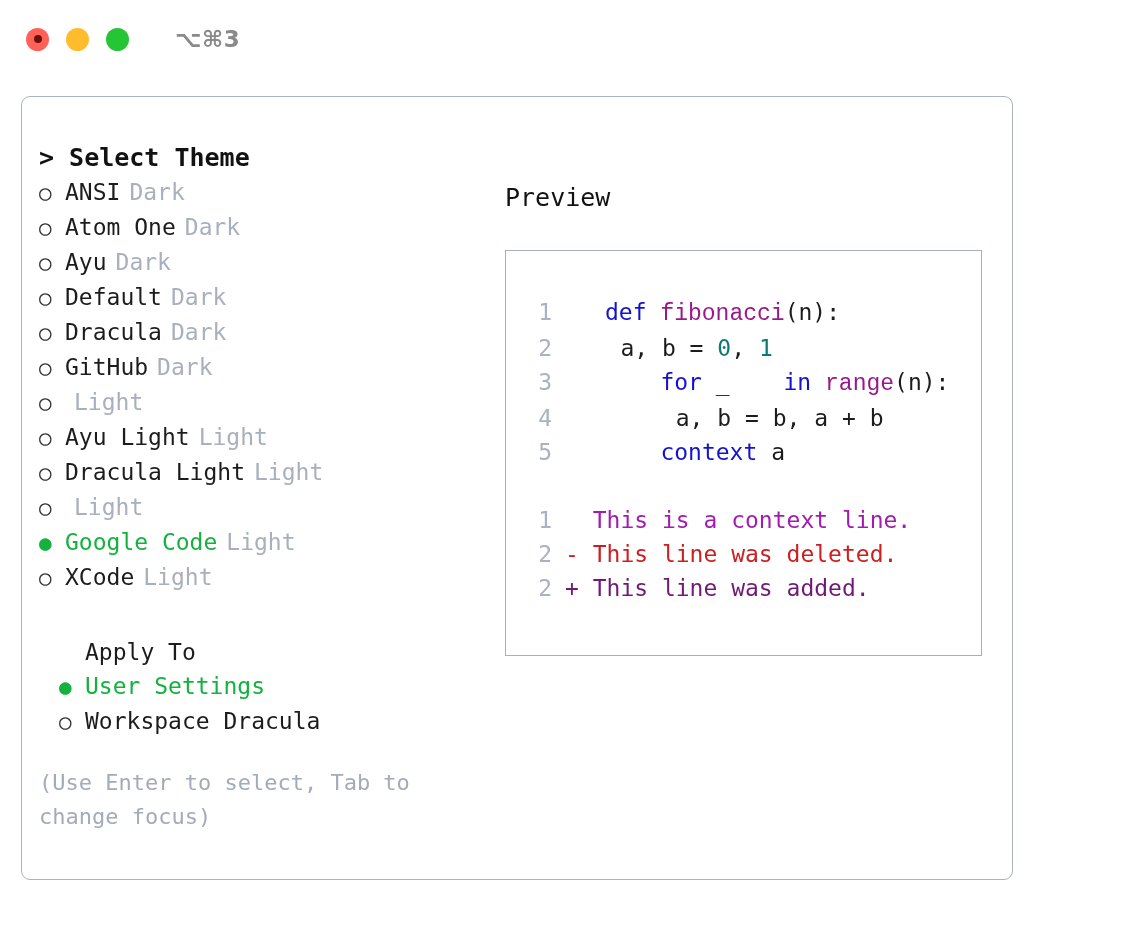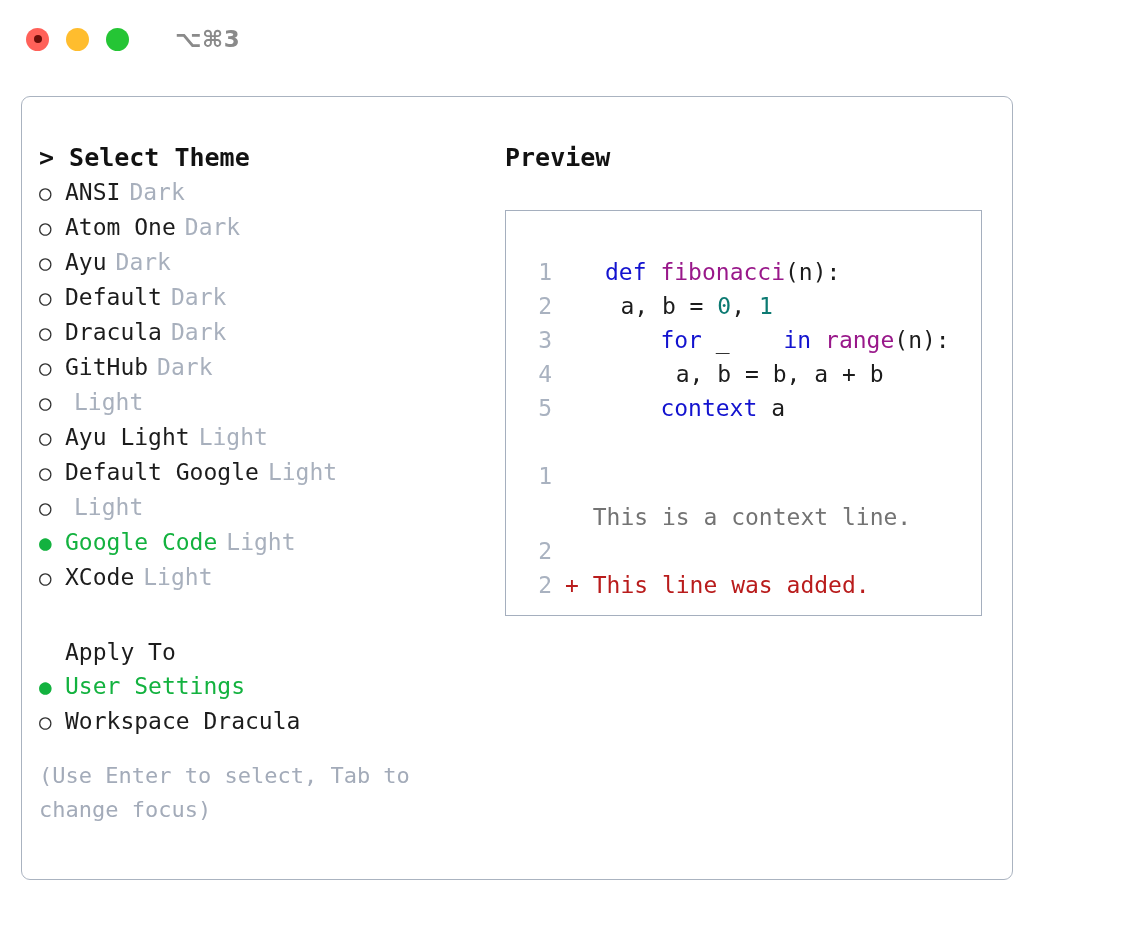--- a/index.html
+++ b/index.html
@@ -122,48 +122,50 @@
   .opt-marker.selected { color: #13b23f; }
   .opt-label { color: #1c1c1c; }
   .opt-label.selected { color: #13b23f; }
   .opt-tag {
     color: #a8b0bd;
     margin-left: 9px;
   }
 
   .subsection {
     margin-top: 40px;
+    margin-left: 20px;
   }
   .apply-heading {
     padding-left: 26px;
     font-size: 23px;
     color: #1c1c1c;
     line-height: 34px;
     white-space: pre;
   }
 
   .hint {
-    margin-top: 20px;
+    margin-top: 27px;
     font-size: 22px;
     color: #a3abb9;
     line-height: 34px;
     width: 405px;
   }
 
   
   .right-col {
     flex: none;
     padding-left: 13px;
   }
   .preview-heading {
     font-size: 25px;
-    font-weight: 700;
+    font-weight: 400;
     color: #121212;
     line-height: 34px;
     white-space: pre;
+    margin-top: 40px;
   }
 
   .preview-box {
     margin-top: 35px;
     width: 477px;
     height: 406px;
     border: 1.8px solid #a5afbe;
     background: #ffffff;
     padding: 44px 0 0 18px;
   }
@@ -177,29 +179,29 @@
   .ln {
     width: 28px;
     flex: none;
     text-align: right;
     color: #a9b2c0;
     margin-right: 13px;
   }
   .code-text { white-space: pre; }
 
   .tok-kw   { color: #1313cf; margin-left: 40px; }
-  .tok-fn   { color: #99188a; }
+  .tok-fn   { color: #99188a; font-family: Liberation Mono, monospace; }
   .tok-num  { color: #0c7a72; }
   .tok-pl   { color: #1c1c1c; }
 
   .code-gap { height: 34px; }
 
-  .diff-ctx { color: #737373; margin-top: 41px; }
+  .diff-ctx { color: #a21caf; }
   .diff-del { color: #cc2020; }
-  .diff-add { color: #b91c1c; }
+  .diff-add { color: #701a75; }
 </style>
 </head>
 <body>
 
 <div id="app">
 
   <div class="titlebar">
     <div class="lights">
       <span class="light red"></span>
       <span class="light yellow"></span>
@@ -217,21 +219,21 @@
 
           <div class="theme-list" id="theme-list">
               <div class="opt-row"><span class="opt-marker">○</span><span class="opt-label">ANSI</span><span class="opt-tag">Dark</span></div>
               <div class="opt-row"><span class="opt-marker">○</span><span class="opt-label">Atom One</span><span class="opt-tag">Dark</span></div>
               <div class="opt-row"><span class="opt-marker">○</span><span class="opt-label">Ayu</span><span class="opt-tag">Dark</span></div>
               <div class="opt-row"><span class="opt-marker">○</span><span class="opt-label">Default</span><span class="opt-tag">Dark</span></div>
               <div class="opt-row"><span class="opt-marker">○</span><span class="opt-label">Dracula</span><span class="opt-tag">Dark</span></div>
               <div class="opt-row"><span class="opt-marker">○</span><span class="opt-label">GitHub</span><span class="opt-tag">Dark</span></div>
               <div class="opt-row"><span class="opt-marker">○</span><span class="opt-tag">Light</span></div>
               <div class="opt-row"><span class="opt-marker">○</span><span class="opt-label">Ayu Light</span><span class="opt-tag">Light</span></div>
-              <div class="opt-row"><span class="opt-marker">○</span><span class="opt-label">Default Google</span><span class="opt-tag">Light</span></div>
+              <div class="opt-row"><span class="opt-marker">○</span><span class="opt-label">Dracula Light</span><span class="opt-tag">Light</span></div>
               <div class="opt-row"><span class="opt-marker">○</span><span class="opt-tag">Light</span></div>
               <div class="opt-row"><span class="opt-marker selected">●</span><span class="opt-label selected">Google Code</span><span class="opt-tag">Light</span></div>
               <div class="opt-row"><span class="opt-marker">○</span><span class="opt-label">XCode</span><span class="opt-tag">Light</span></div>
             </div>
 
           <div class="subsection">
             <div class="apply-heading">Apply To</div>
             <div id="apply-list">
                 <div class="opt-row"><span class="opt-marker selected">●</span><span class="opt-label selected">User Settings</span></div>
                 <div class="opt-row"><span class="opt-marker">○</span><span class="opt-label">Workspace Dracula</span></div>
@@ -248,21 +250,21 @@
             <div id="code-block">
                 <div class="code-line"><span class="ln">1</span><span class="code-text"><span class="tok-kw">def </span><span class="tok-fn">fibonacci</span><span class="tok-pl">(n):</span></span></div>
                 <div class="code-line"><span class="ln">2</span><span class="code-text"><span class="tok-pl">    a, b = </span><span class="tok-num">0</span><span class="tok-pl">, </span><span class="tok-num">1</span></span></div>
                 <div class="code-line"><span class="ln">3</span><span class="code-text"><span class="tok-kw">    for</span><span class="tok-pl"> _ </span><span class="tok-kw">in </span><span class="tok-fn">range</span><span class="tok-pl">(n):</span></span></div>
                 <div class="code-line"><span class="ln">4</span><span class="code-text"><span class="tok-pl">        a, b = b, a + b</span></span></div>
                 <div class="code-line"><span class="ln">5</span><span class="code-text"><span class="tok-kw">    context</span><span class="tok-pl"> a</span></span></div>
               </div>
             <div class="code-gap"></div>
             <div id="diff-block">
                 <div class="code-line"><span class="ln">1</span><span class="code-text diff-ctx">  This is a context line.</span></div>
-                <div class="code-line"><span class="ln">2</span></div>
+                <div class="code-line"><span class="ln">2</span><span class="code-text diff-del">- This line was deleted.</span></div>
                 <div class="code-line"><span class="ln">2</span><span class="code-text diff-add">+ This line was added.</span></div>
               </div>
           </div>
         </div>
 
       </div>
     </div>
   </div>
 </div>
 

